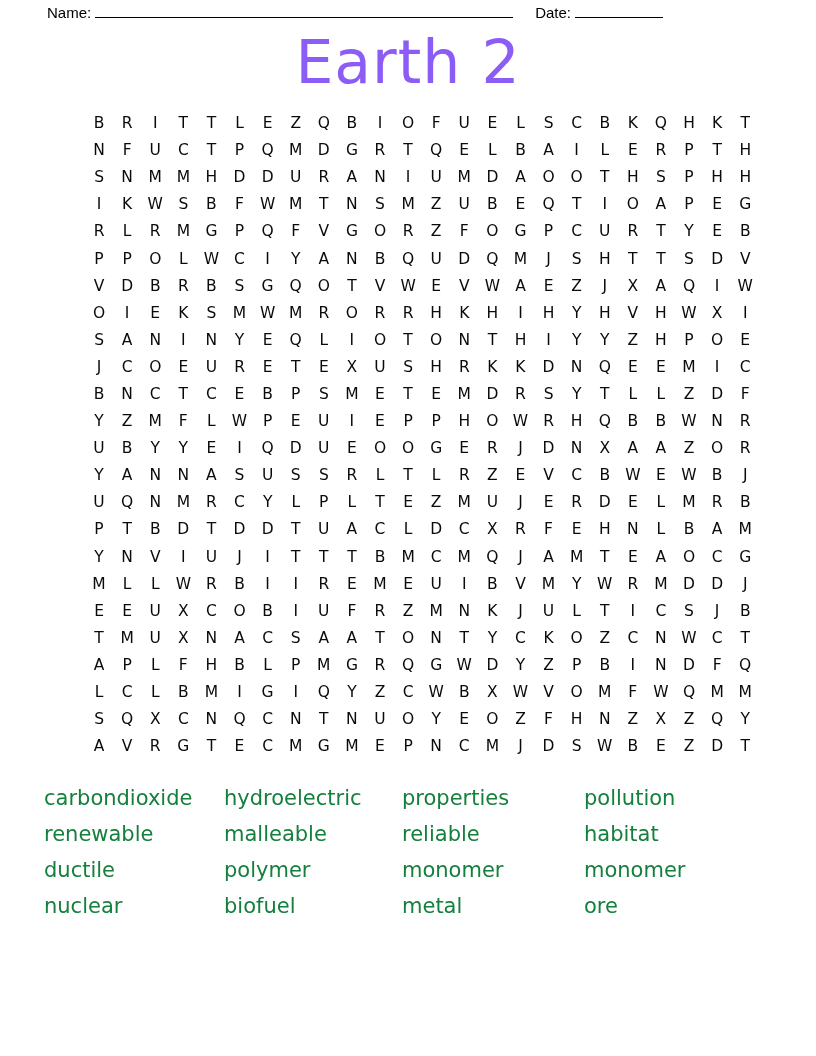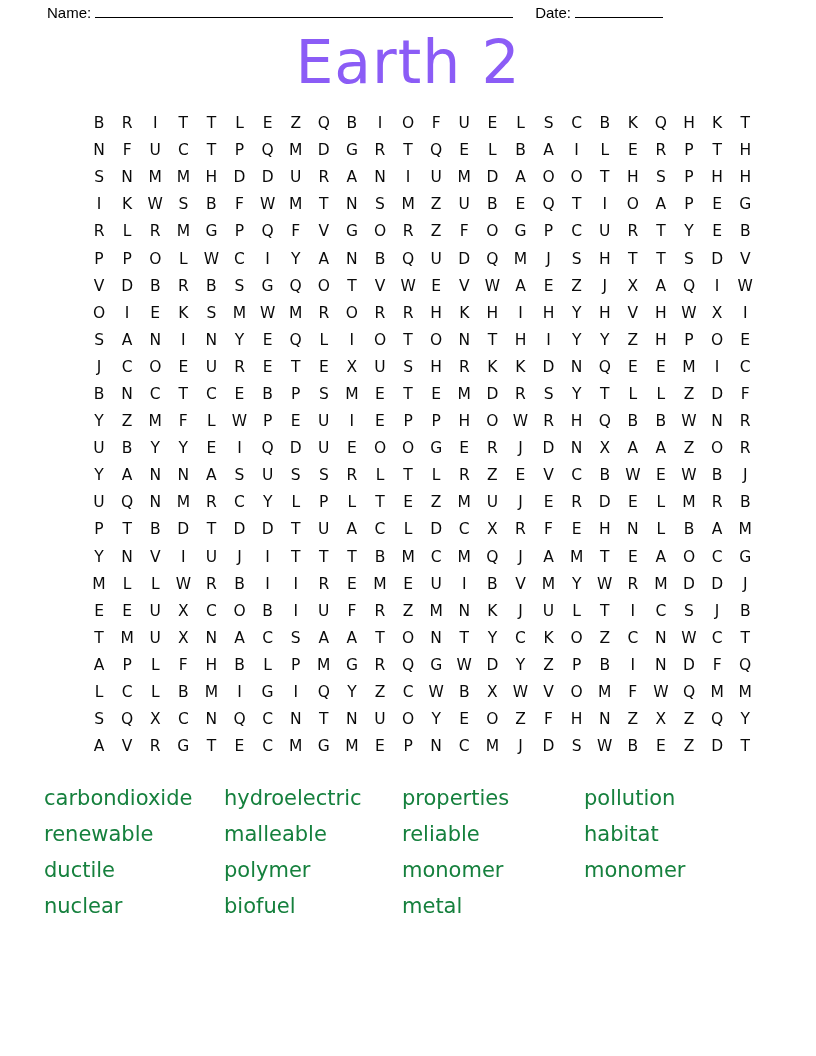--- a/index.html
+++ b/index.html
@@ -752,13 +752,14 @@
     <div class="word">malleable</div>
     <div class="word">reliable</div>
     <div class="word">habitat</div>
     <div class="word">ductile</div>
     <div class="word">polymer</div>
     <div class="word">monomer</div>
     <div class="word">monomer</div>
     <div class="word">nuclear</div>
     <div class="word">biofuel</div>
     <div class="word">metal</div>
+    <div class="word">ore</div>
   </div>
 
 </body></html>

